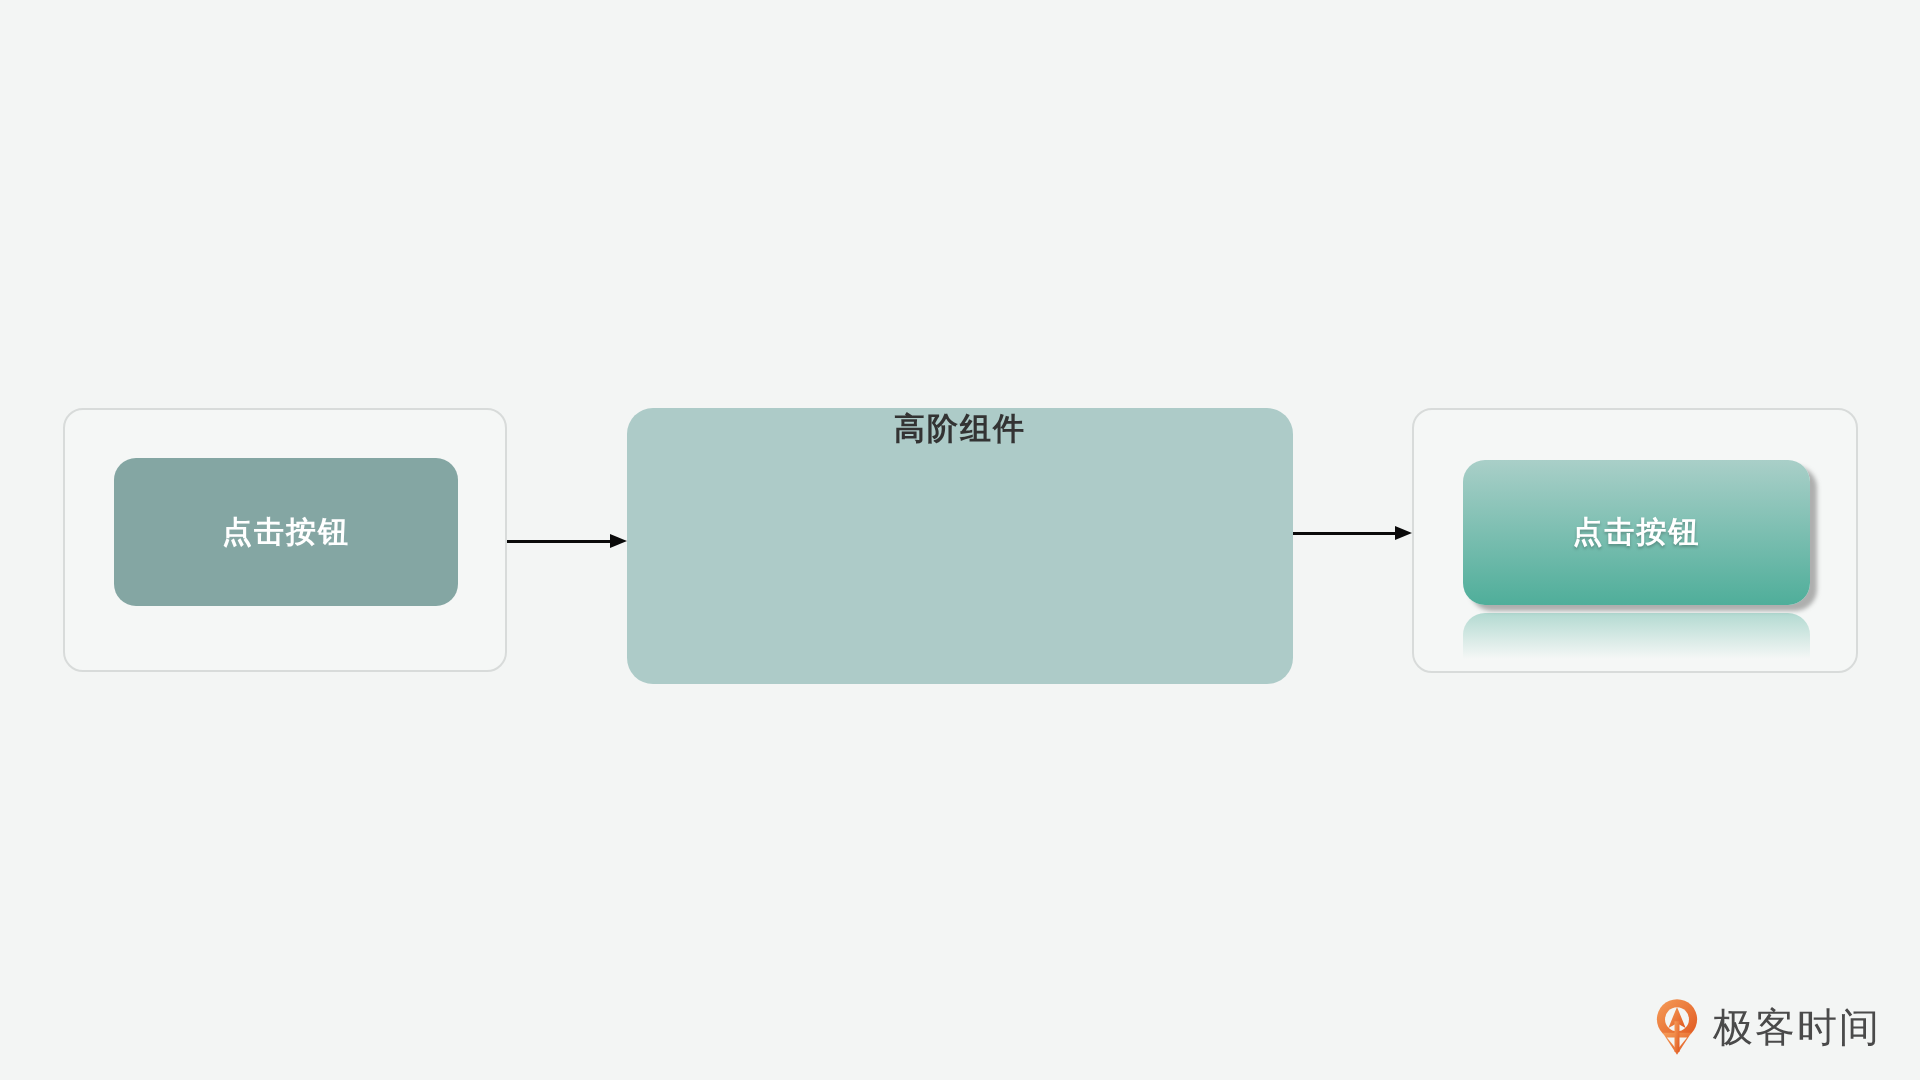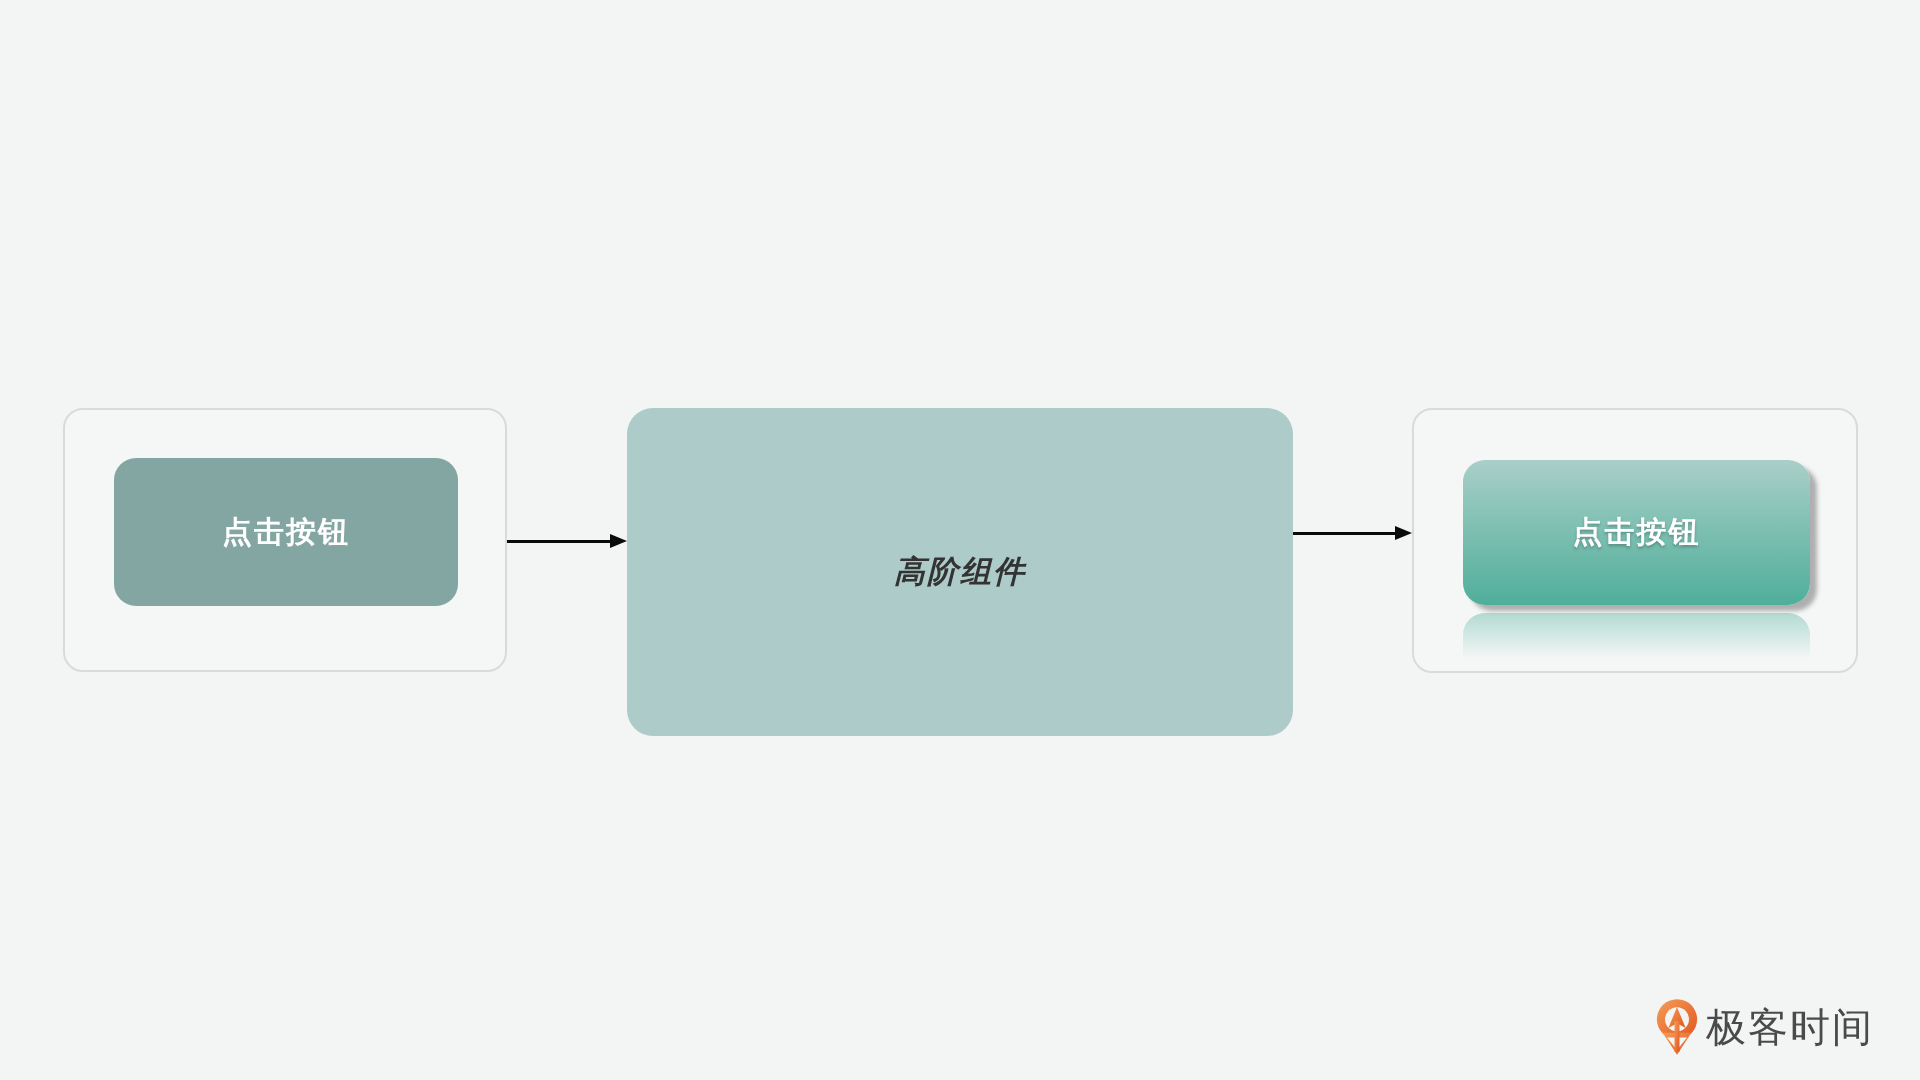--- a/index.html
+++ b/index.html
@@ -42,24 +42,24 @@
     border:none;border-radius:22px;
     color:var(--button-text);
     font-size:30px;font-weight:bold;letter-spacing:2px;
     font-family:inherit;
     cursor:pointer;
   }
 
   
   .hoc{
     position:absolute;
-    left:627px;top:408px;width:666px;height:328px;
+    left:627px;top:408px;width:666px;height:276px;
     background:var(--hoc-fill);
     border-radius:26px;
-    display:flex;align-items:center;justify-content:center;font-style:italic;
+    display:flex;justify-content:center;
   }
   .hoc-label{
     color:var(--hoc-text);
     font-size:31px;font-weight:bold;letter-spacing:2px;
   }
 
   
   .btn-enhanced{
     position:absolute;
     left:1463px;top:460px;width:347px;height:145px;
@@ -91,21 +91,21 @@
     border-left:17px solid var(--arrow);
     border-top:7px solid transparent;
     border-bottom:7px solid transparent;
   }
   .arrow-1{left:507px;top:534px;width:120px;}
   .arrow-2{left:1293px;top:526px;width:119px;}
 
   
   .logo{
     position:absolute;left:1654px;top:996px;height:62px;
-    display:flex;align-items:center;gap:6px;
+    display:flex;align-items:center;gap:13px;
   }
   .logo-icon{width:46px;height:58px;display:block;}
   .logo-text{
     color:var(--logo-text-color);
     font-size:40px;font-weight:500;letter-spacing:2px;
     line-height:58px;white-space:nowrap;
   }
 </style>
 </head>
 <body>

